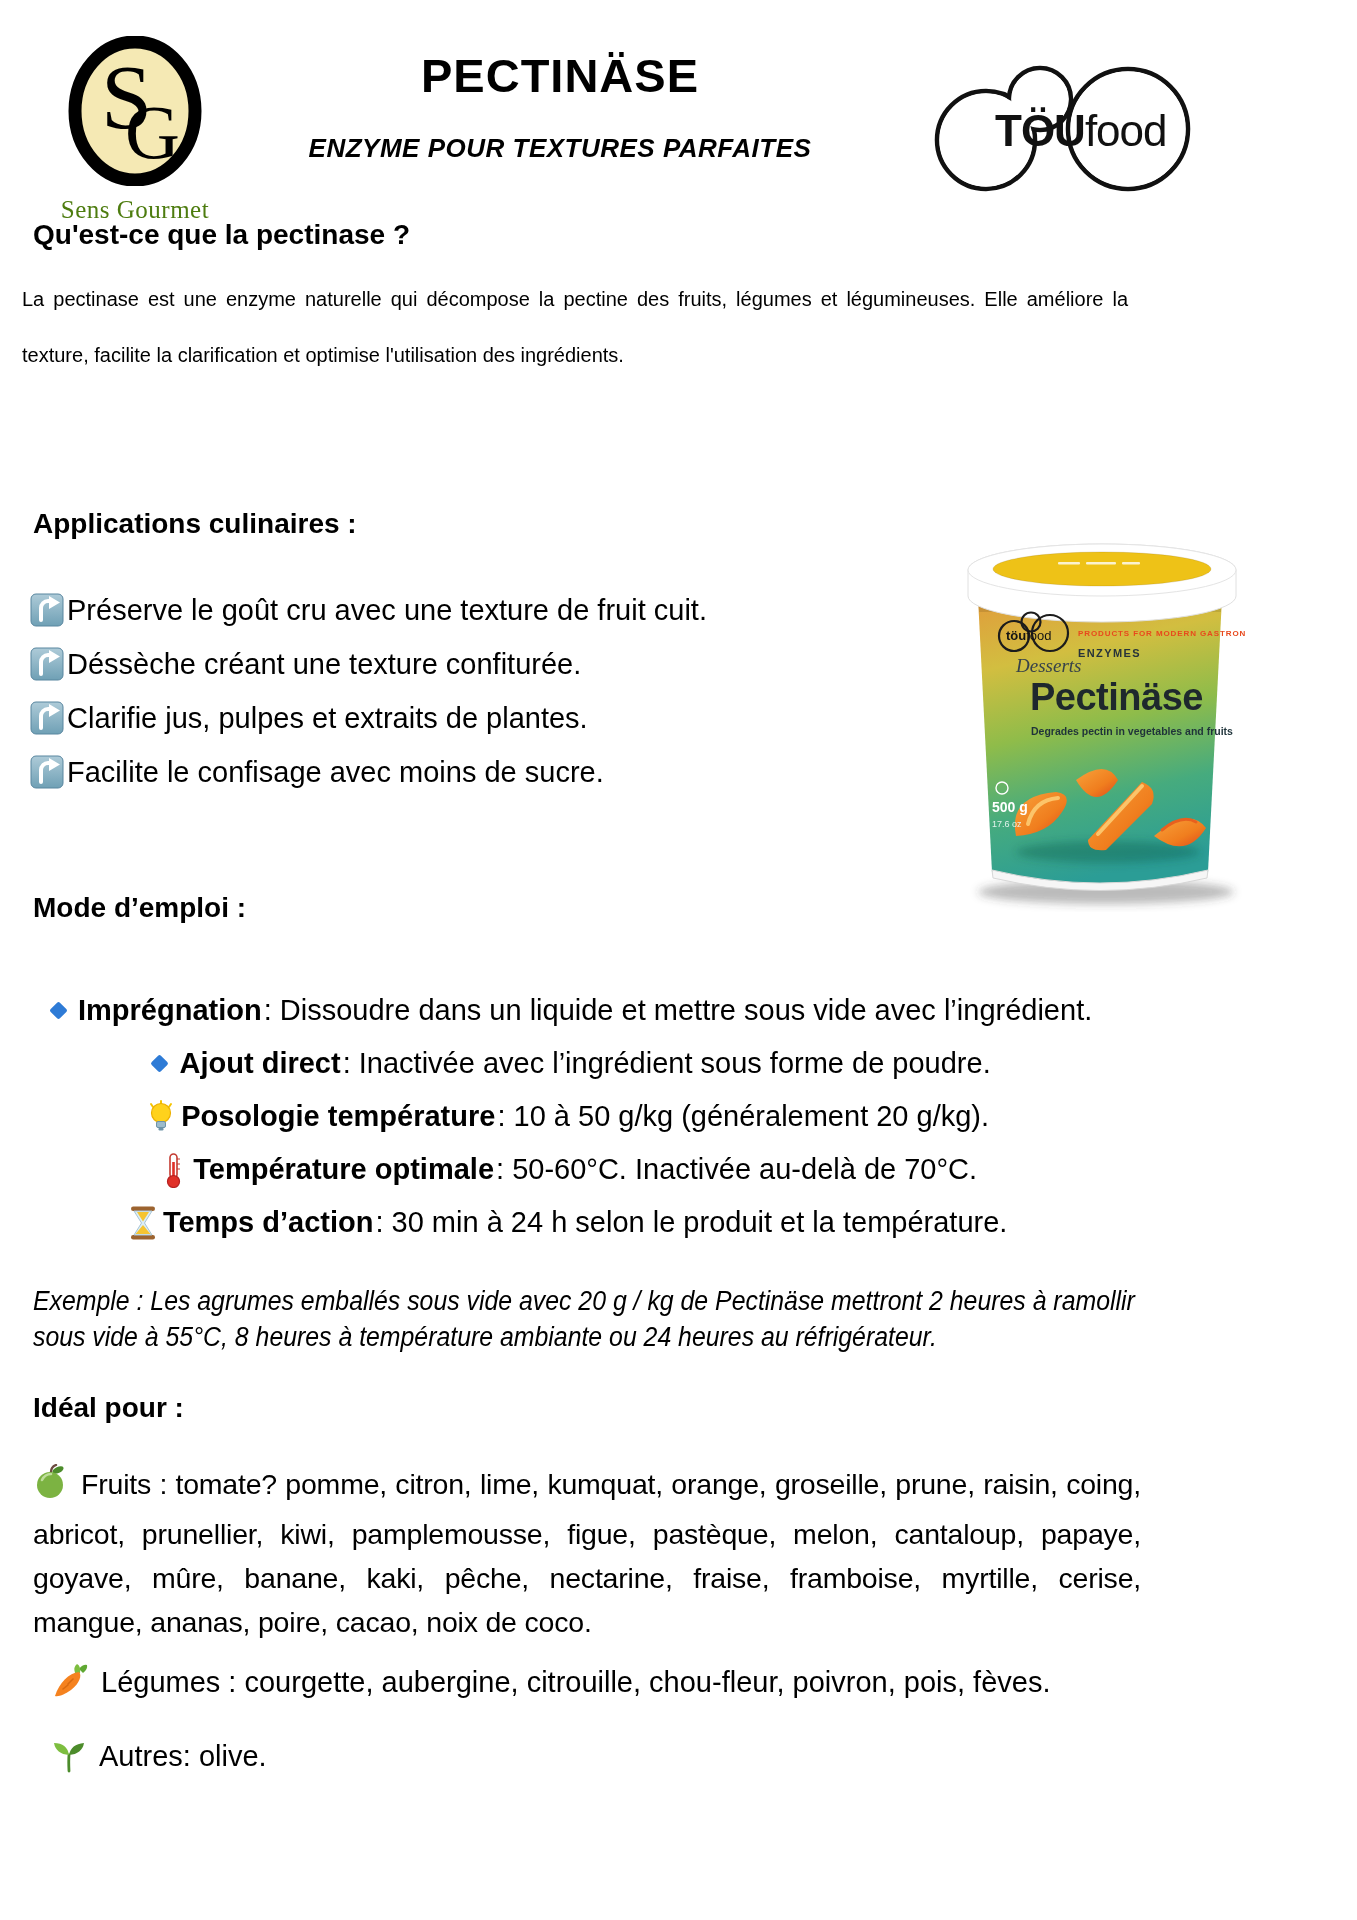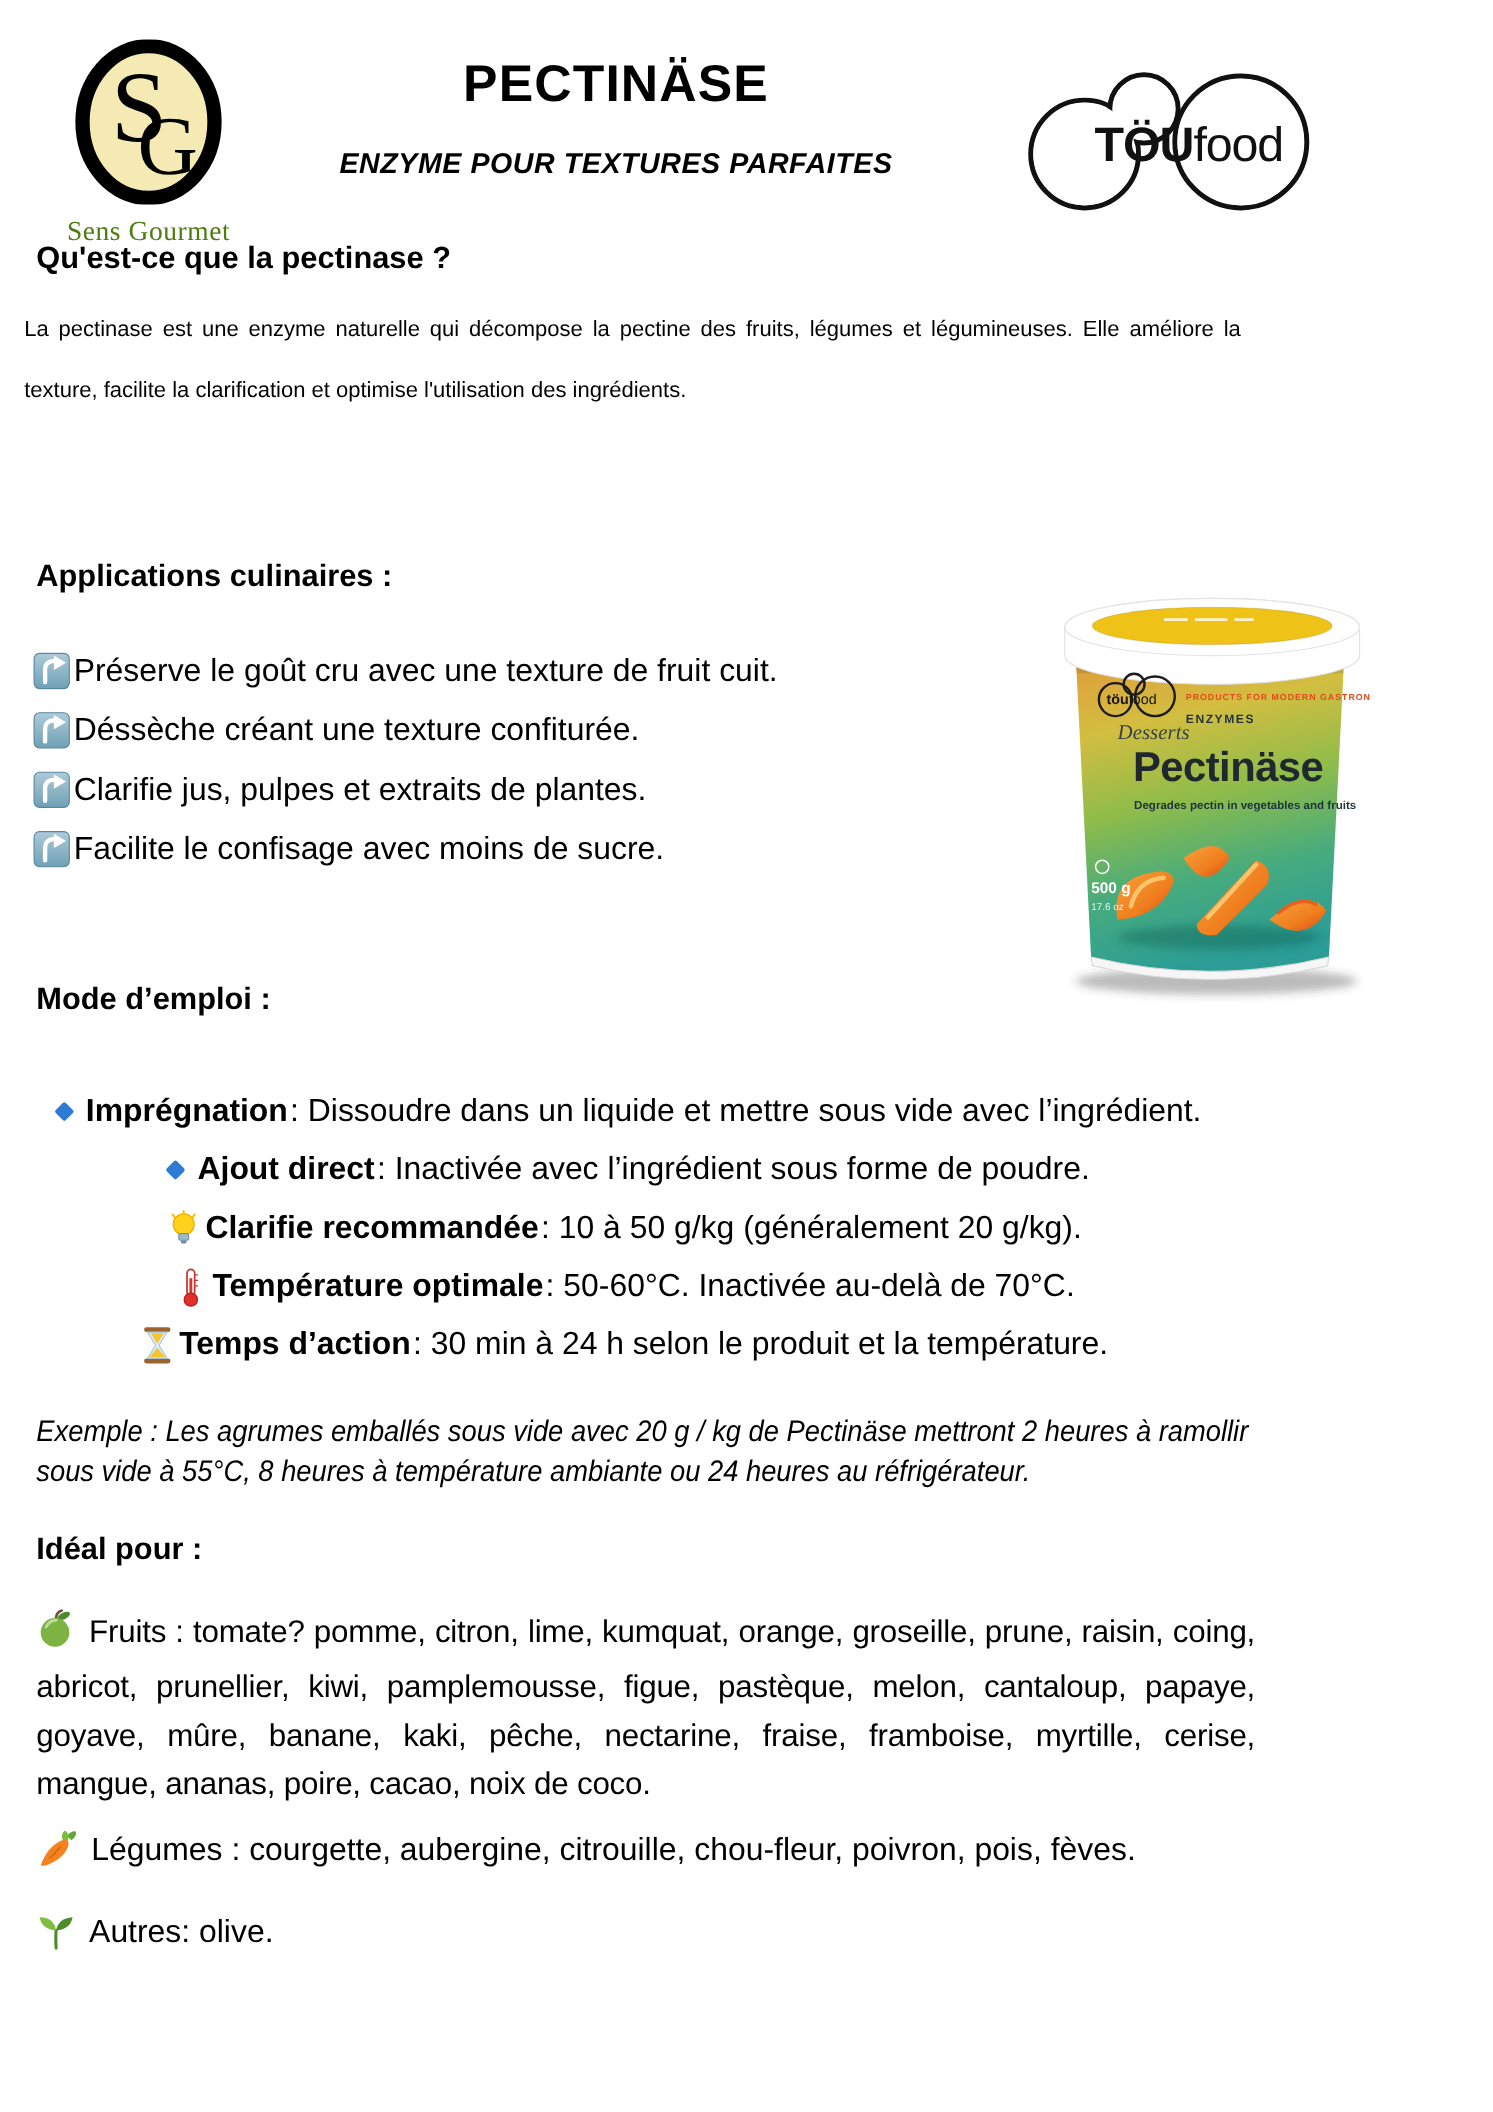--- a/index.html
+++ b/index.html
@@ -29,21 +29,21 @@
   
   .usage-list{position:absolute;left:38px;top:984px;}
   .usage-item{display:flex;align-items:center;height:53px;font-size:29px;justify-content:center;}
   .usage-item .ic{flex:0 0 40px;display:flex;justify-content:center;align-items:center;}
   .usage-item b{margin-right:2px;}
   .diamond{width:13px;height:13px;background:#2E7BD6;transform:rotate(45deg);border-radius:2px;}
   .example-note{position:absolute;left:33px;top:1283px;width:1205px;font-size:27px;font-style:italic;line-height:36px;transform:scaleX(0.92);transform-origin:left top;}
   
   .fruits-par{position:absolute;left:33px;top:1462px;width:1108px;font-size:28.5px;line-height:44px;text-align:justify;letter-spacing:-0.2px;}
   .fruits-par .inline-ic{display:inline-block;vertical-align:-6px;margin-right:12px;}
-  .ideal-row{position:absolute;left:33px;display:flex;align-items:center;font-size:29px;}
+  .ideal-row{position:absolute;left:51px;display:flex;align-items:center;font-size:29px;}
   .ideal-row .ic{flex:0 0 auto;margin-right:12px;display:flex;align-items:center;}
   
   .tub{position:absolute;left:958px;top:540px;}
   .hidden-defs{position:absolute;width:0;height:0;overflow:hidden;}
 </style>
 </head>
 <body>
 
 <svg class="hidden-defs" aria-hidden="true">
   <defs>
@@ -212,21 +212,21 @@
             <g stroke="#F5C400" stroke-width="2" stroke-linecap="round">
               <line x1="15" y1="1" x2="15" y2="4"></line>
               <line x1="5" y1="4" x2="7" y2="7"></line>
               <line x1="25" y1="4" x2="23" y2="7"></line>
             </g>
             <circle cx="15" cy="13" r="9.5" fill="#FFD21C" stroke="#EDB000" stroke-width="1.2"></circle>
             <rect x="10.5" y="21.5" width="9" height="6" rx="1.5" fill="#9DBBCB" stroke="#6E93A8"></rect>
             <rect x="12.5" y="27.5" width="5" height="3" rx="1.2" fill="#6E93A8"></rect>
           </svg>
       </span>
-      <b>Clarifie recommandée</b>
+      <b>Posologie température</b>
         <span> : 10 à 50 g/kg (généralement 20 g/kg).</span>
     </div>
     <div class="usage-item">
       <span class="ic">
         <svg width="18" height="36" viewBox="0 0 18 36">
             <rect x="6" y="2" width="7" height="24" rx="3.5" fill="#ffffff" stroke="#C43B31" stroke-width="1.6"></rect>
             <rect x="8.2" y="10" width="2.6" height="16" fill="#E03028"></rect>
             <circle cx="9.5" cy="29.5" r="6" fill="#E03028" stroke="#B52020" stroke-width="1.2"></circle>
             <g stroke="#C43B31" stroke-width="1">
               <line x1="13" y1="7" x2="16" y2="7"></line>

